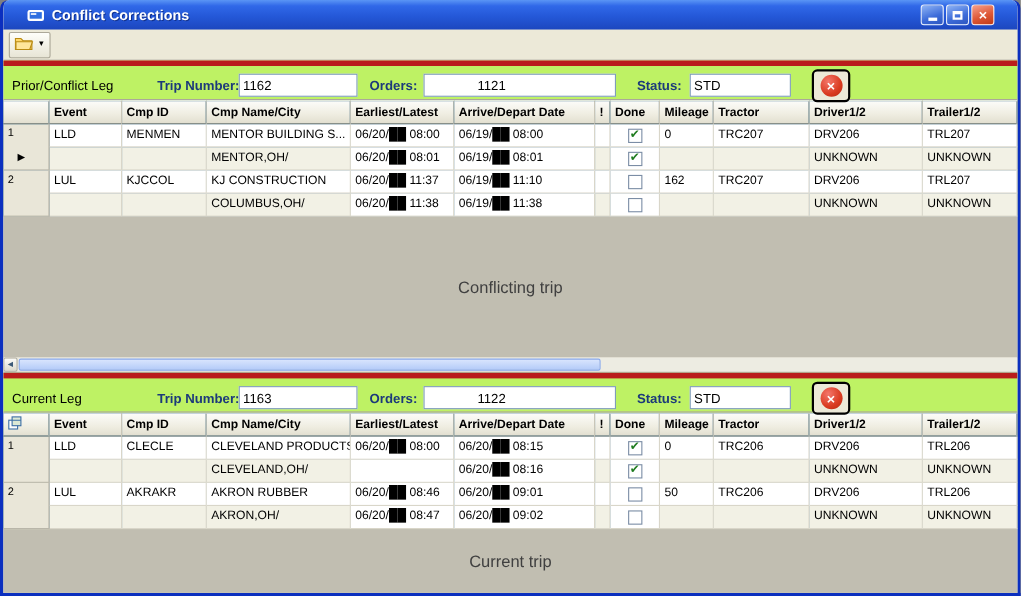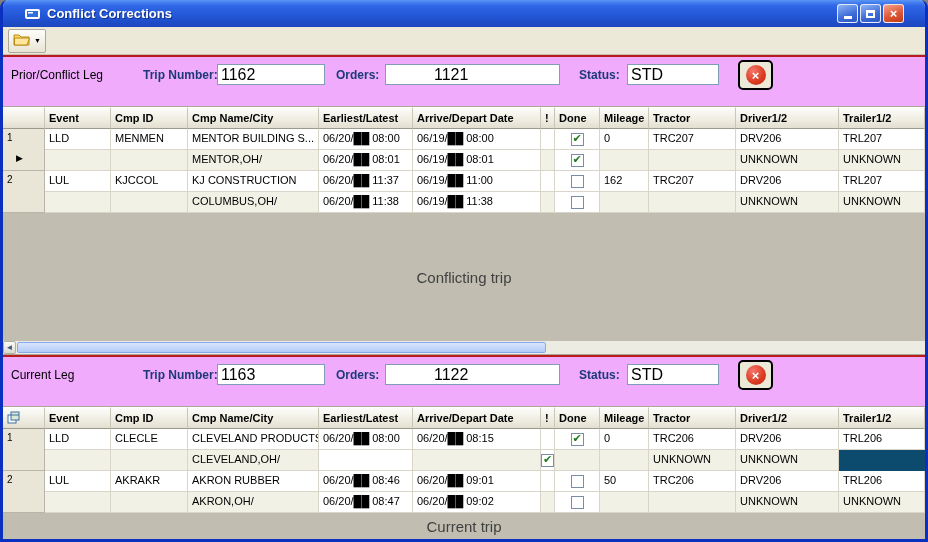--- a/index.html
+++ b/index.html
@@ -41,33 +41,33 @@
   }
   .tbtn {
     height: 24px; display: flex; align-items: center; gap: 3px; padding: 0 4px;
     background: linear-gradient(#FEFEFA,#E8E5D6);
     border: 1px solid #ACA899; border-radius: 2px; cursor: default;
   }
   .caret { font-size: 7px; color: #000; }
 
   
   .band {
-    flex: none; height: 52px; position: relative;
-    background: #f0abfc; border-top: 2px solid #b91c1c; border-bottom: 1px solid #ACA899;
+    flex: none; height: 36px; position: relative;
+    background: #bef264; border-top: 5px solid #b91c1c; border-bottom: 1px solid #ACA899;
     font-size: 12px;
   }
   .band-label { position: absolute; left: 8px; top: 11px; color: #000; }
   .flabel { position: absolute; top: 11px; font-weight: bold; color: #1C3A7A; }
   .lbl-trip   { left: 140px; }
   .lbl-orders { left: 333px; }
   .lbl-status { left: 576px; }
   .tbox {
     position: absolute; top: 7px; height: 21px;
     border: 1px solid #7F9DB9; background: #fff;
-    font-family: "Liberation Sans", sans-serif; font-size: 16px; padding: 1px 3px;
+    font-family: "Liberation Sans", sans-serif; font-size: 12px; padding: 1px 3px;
   }
   .box-trip   { left: 214px; width: 108px; }
   .box-orders { left: 382px; width: 175px; padding-left: 48px; }
   .box-status { left: 624px; width: 92px; }
   .cancel-btn {
     position: absolute; left: 735px; top: 3px; width: 35px; height: 30px;
     border: 2px solid #000; border-radius: 5px; background: #ECE9D8;
     display: flex; align-items: center; justify-content: center; padding: 0; cursor: default;
   }
   .red-circle {
@@ -250,21 +250,21 @@
     <div class="drow">
       <div class="sel">
         <span class="rownum">2</span>
       </div>
       <div class="subrows">
         <div class="r main">
           <div class="c">LUL</div>
           <div class="c">KJCCOL</div>
           <div class="c">KJ CONSTRUCTION</div>
           <div class="c">06/20/██ 11:37</div>
-          <div class="c">06/19/██ 11:00</div>
+          <div class="c">06/19/██ 11:10</div>
           <div class="c"></div>
           <div class="c done">
               <span class="checkbox">
                 <span></span>
               </span>
             </div>
           <div class="c">162</div>
           <div class="c">TRC207</div>
           <div class="c">DRV206</div>
           <div class="c">TRL207</div>
@@ -358,20 +358,21 @@
           <div class="c">0</div>
           <div class="c">TRC206</div>
           <div class="c">DRV206</div>
           <div class="c">TRL206</div>
         </div>
         <div class="r sub">
           <div class="c"></div>
           <div class="c"></div>
           <div class="c">CLEVELAND,OH/</div>
           <div class="c wht"></div>
+          <div class="c wht">06/20/██ 08:16</div>
           <div class="c"></div>
           <div class="c done wht">
               <span class="checkbox">
                 <span>✔</span>
               </span>
             </div>
           <div class="c"></div>
           <div class="c"></div>
           <div class="c">UNKNOWN</div>
           <div class="c">UNKNOWN</div>

